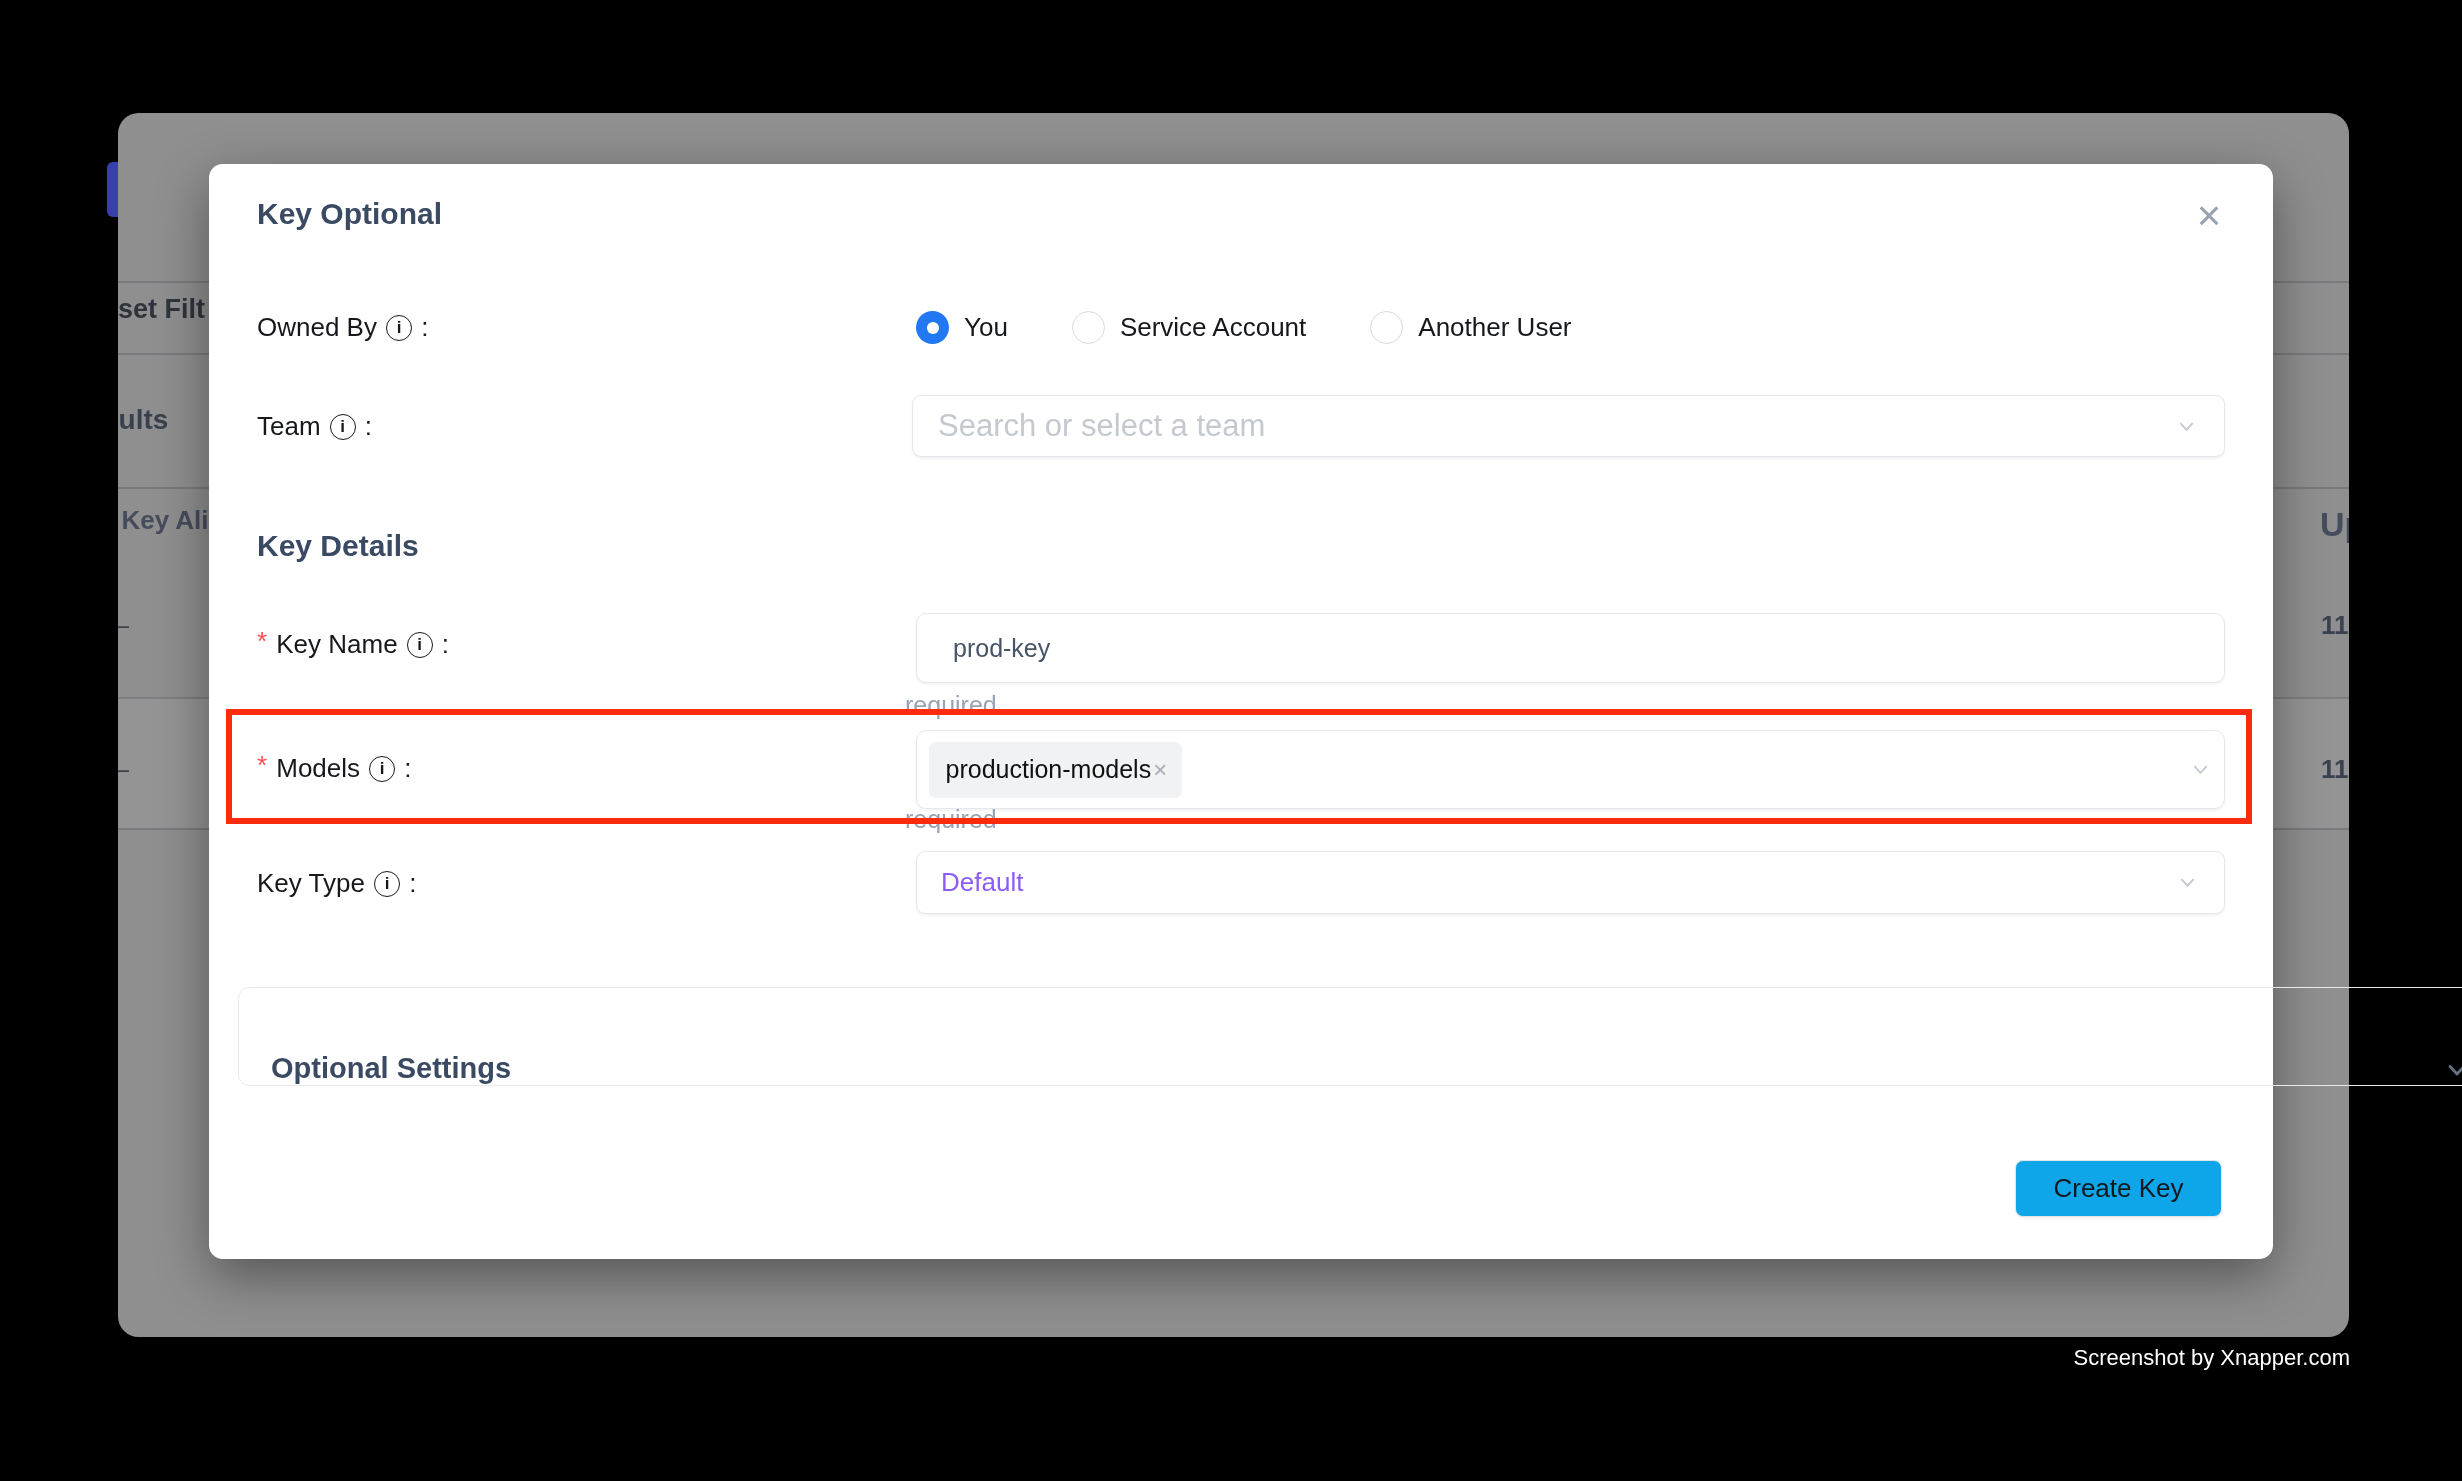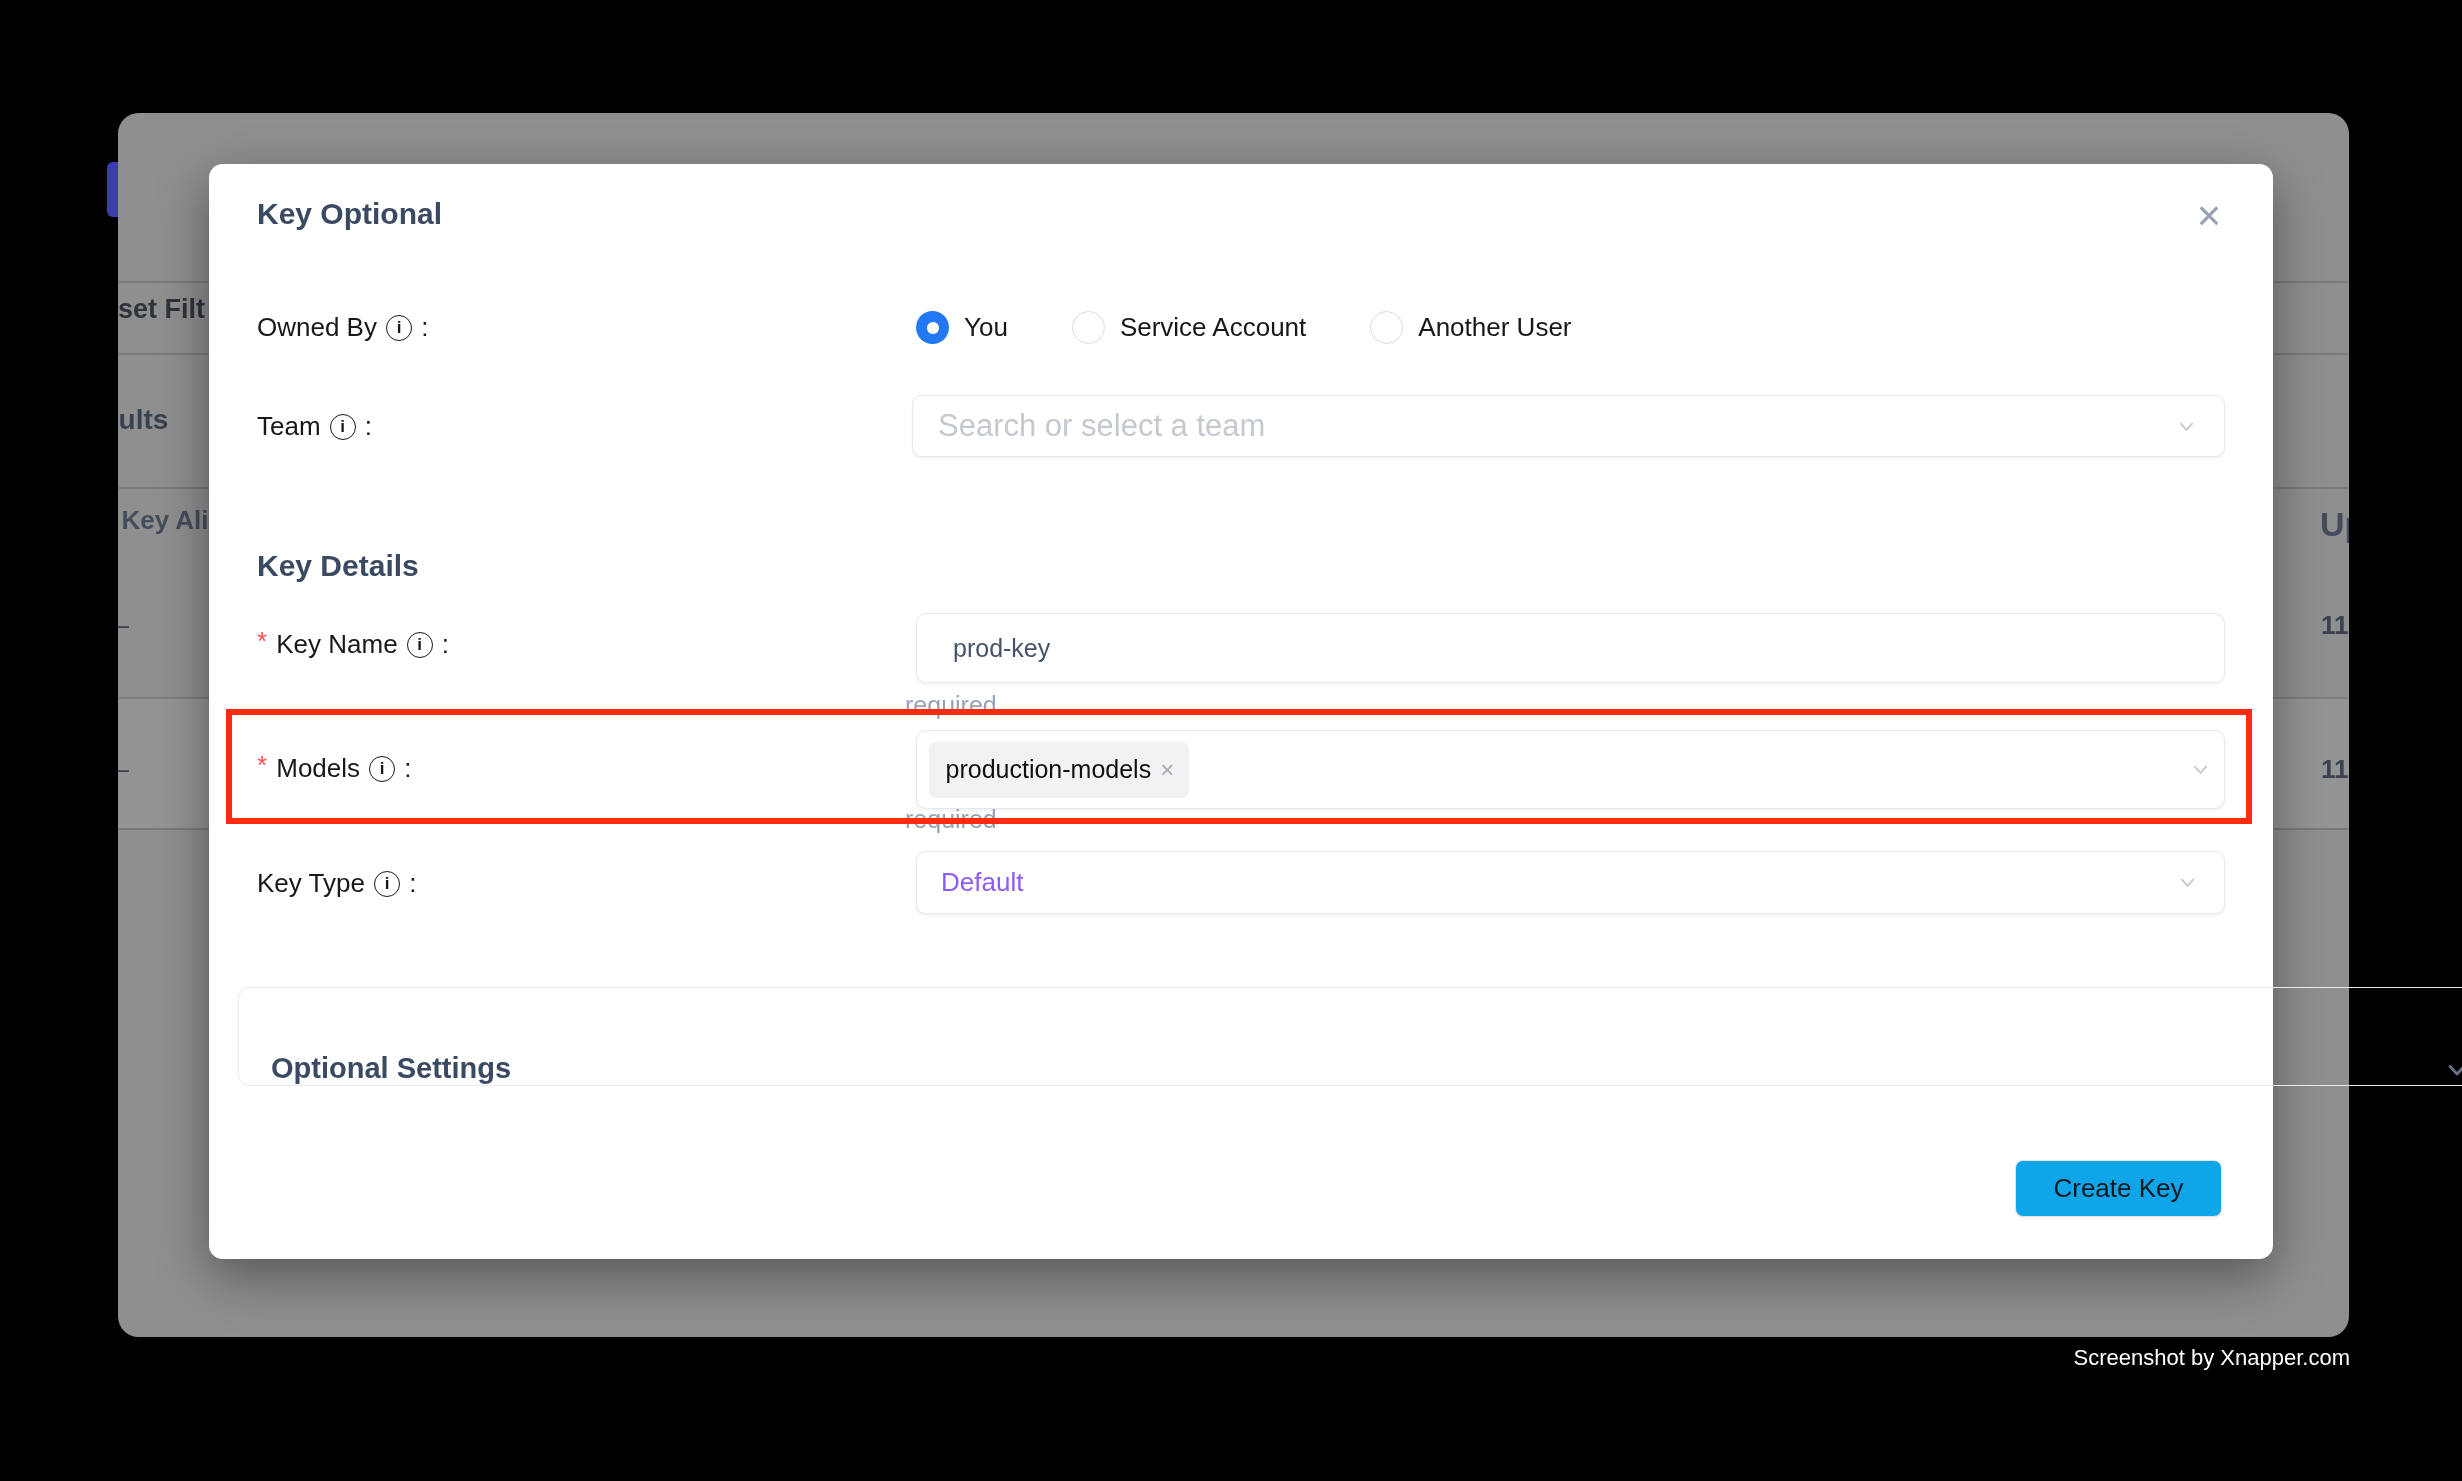--- a/index.html
+++ b/index.html
@@ -32,21 +32,21 @@
   .t-dash1{left:-3.4px;top:497px;font-size:26px;}
   .t-date1{left:2203px;top:497px;font-size:26px;font-weight:600;}
   .t-dash2{left:-3.4px;top:641px;font-size:26px;}
   .t-date2{left:2203px;top:641px;font-size:26px;font-weight:600;}
 
   
   .modal{position:absolute;left:209px;top:164px;width:2064px;height:1095px;background:#fff;border-radius:13.8px;z-index:2;box-shadow:0 17px 52px rgba(0,0,0,.4);}
   .close-btn{position:absolute;left:1974px;top:26px;width:52px;height:52px;border:none;background:transparent;color:#98a2b3;font-size:42px;line-height:52px;text-align:center;cursor:pointer;font-family:"Liberation Sans",sans-serif;}
   .section-title{position:absolute;left:48px;color:var(--heading);font-size:30px;font-weight:600;white-space:nowrap;}
   .st-ownership{top:33px;}
-  .st-details{top:365px;margin-top:20px;}
+  .st-details{top:365px;}
 
   .field-label{position:absolute;left:48px;display:flex;align-items:center;gap:8px;height:37px;font-size:26px;color:var(--label);white-space:nowrap;}
   .req{color:#ff4d4f;font-size:26px;margin-right:1.1px;transform:translateY(-3.4px);}
   .info{display:inline-flex;width:26px;height:26px;border:1.7px solid var(--label);border-radius:50%;align-items:center;justify-content:center;margin:0 1.1px;}
   .info::after{content:"i";font-size:17px;font-weight:600;color:var(--label);}
   .fl-ownedby{top:145px;}
   .fl-team{top:244px;}
   .fl-keyname{top:462px;}
   .fl-models{top:586px;}
   .fl-keytype{top:701px;}
@@ -61,21 +61,21 @@
   .select{position:absolute;background:#fff;border:1.1px solid var(--border);border-radius:9.2px;display:flex;align-items:center;box-shadow:0 1.1px 2.3px rgba(16,24,40,.05);cursor:pointer;}
   .sel-team{left:703px;top:231px;width:1313px;height:62px;padding:0 25px;}
   .sel-models{left:707px;top:566px;width:1309px;height:79px;border-radius:10.3px;padding:0 11.5px;}
   .sel-keytype{left:707px;top:687px;width:1309px;height:63px;padding:0 24px;}
   .placeholder{font-size:31px;color:var(--placeholder);flex:1;}
   .sel-value{font-size:26px;color:#8b5cf6;flex:1;}
   .chev{margin-left:auto;display:flex;align-items:center;flex:none;}
 
   .key-input{position:absolute;left:707px;top:449px;width:1309px;height:70px;border:1.1px solid var(--border);border-radius:10.3px;background:#fff;padding:0 36px;font-size:25px;color:#475467;font-family:"Liberation Sans",sans-serif;box-shadow:0 1.1px 2.3px rgba(16,24,40,.05);outline:none;}
 
-  .tag{display:flex;align-items:center;gap:9px;height:56px;background:#f1f2f3;border-radius:6.9px;padding:0 15px 0 17px;font-size:25px;color:#111;white-space:nowrap;}
+  .tag{display:flex;align-items:center;gap:2px;height:56px;background:#f1f2f3;border-radius:6.9px;padding:0 15px 0 17px;font-size:25px;color:#111;white-space:nowrap;}
   .tag-x{color:#a8adb5;font-size:24px;cursor:pointer;line-height:1;}
   .models-rest{flex:1;}
 
   .validation{position:absolute;left:696px;font-size:25px;color:var(--muted);z-index:1;}
   .v-keyname{top:527px;}
   .v-models{top:641px;}
 
   .highlight-box{position:absolute;left:17px;top:545px;width:2026px;height:115px;border:6.9px solid var(--highlight-red);z-index:5;pointer-events:none;}
 
   .optional-panel{position:absolute;left:29px;top:823px;width:2285px;height:99px;border:1.1px solid #e9eaee;border-radius:11.5px;display:flex;align-items:flex-end;padding:0 50px 0 32px;cursor:pointer;}

